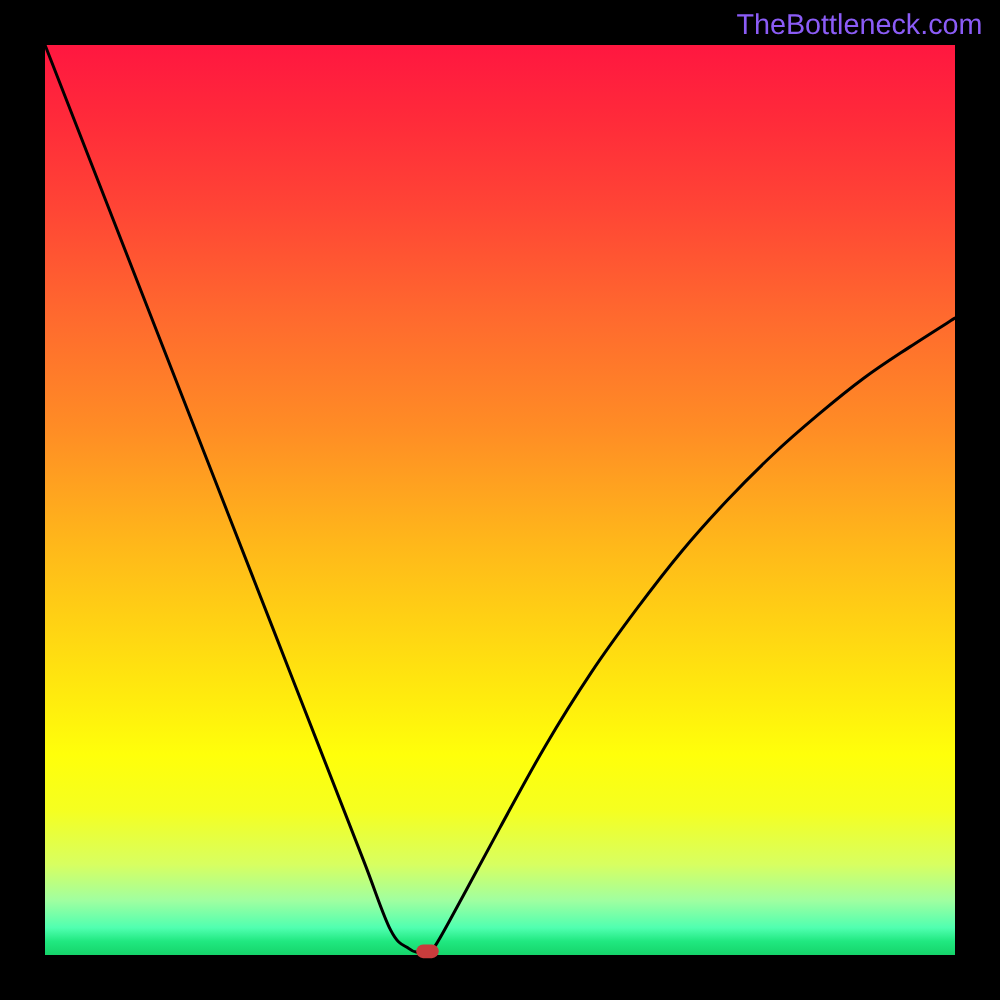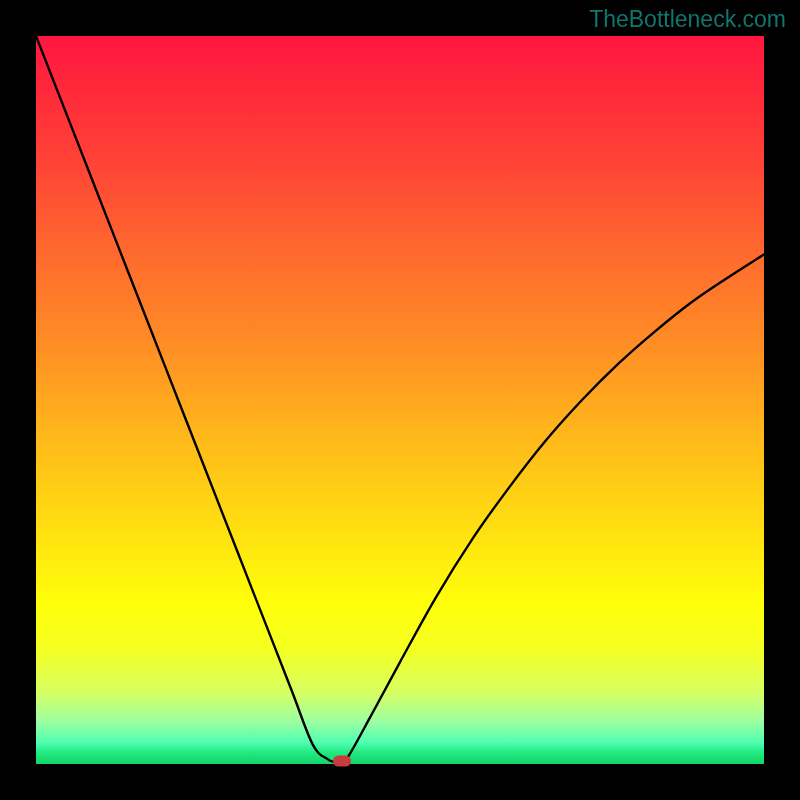--- a/index.html
+++ b/index.html
@@ -12,21 +12,21 @@
     height: 800px;
     background: #000;
     position: relative;
     overflow: hidden;
     font-family: Arial, sans-serif;
   }
   .watermark {
     position: absolute;
     top: 6px;
     right: 14px;
-    color: #0f766e;
+    color: #8b5cf6;
     font-size: 23px;
     font-weight: 500;
     z-index: 10;
   }
   .plot-area {
     position: absolute;
     left: 36px;
     top: 36px;
     width: 728px;
     height: 728px;

